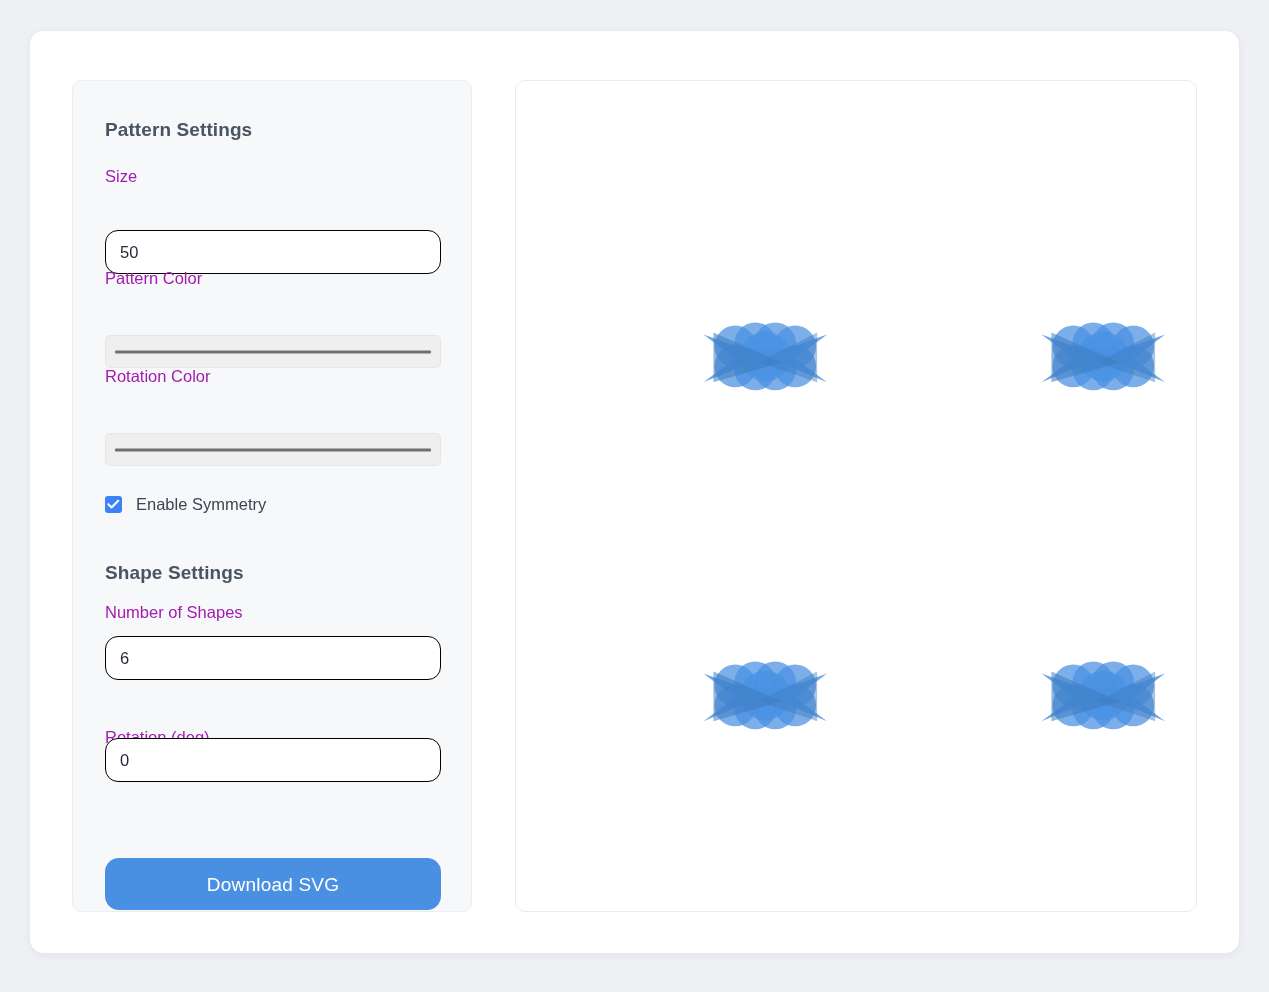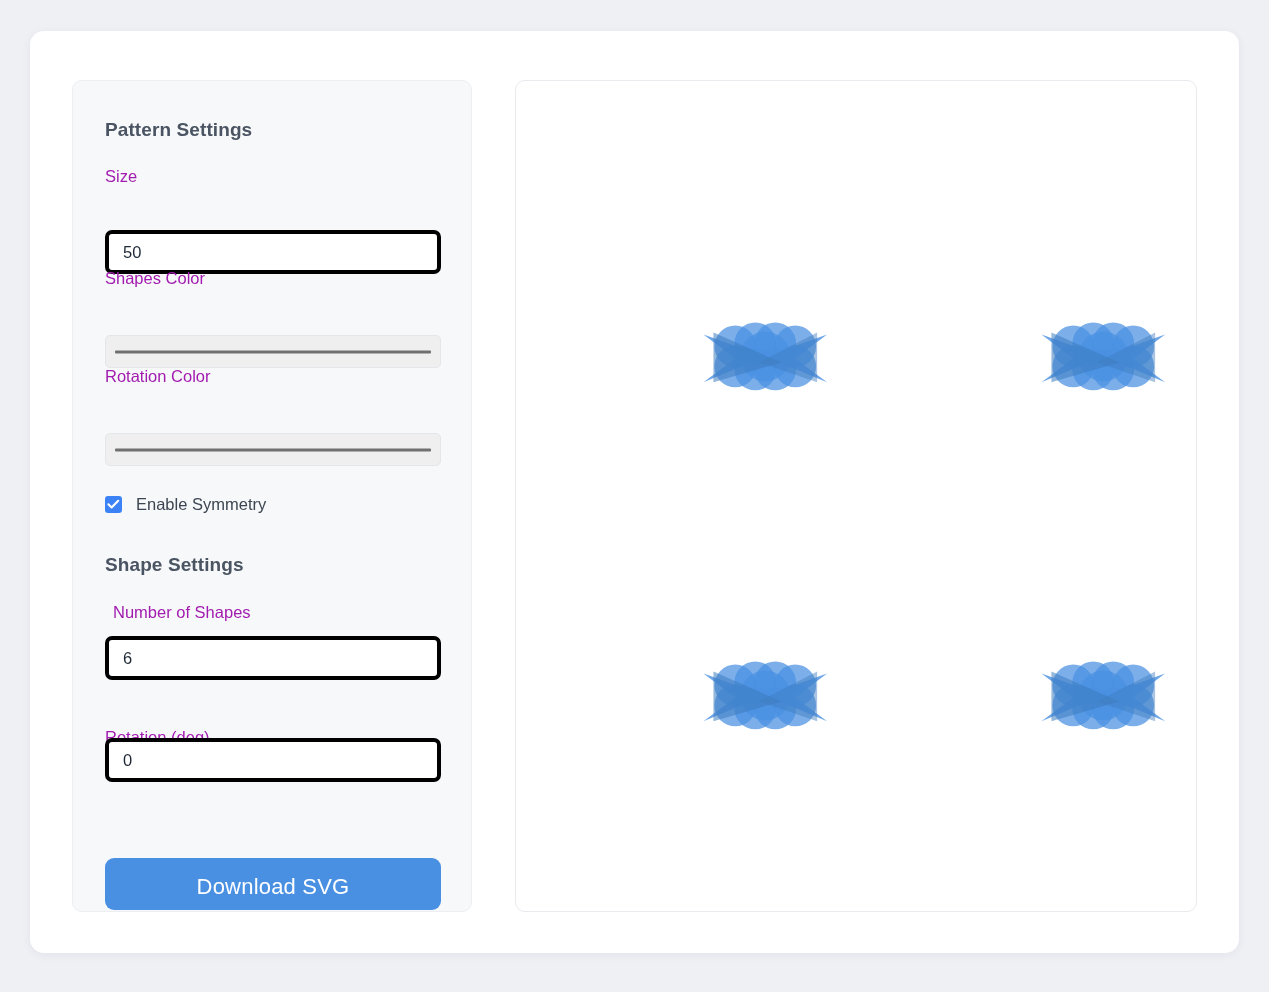--- a/index.html
+++ b/index.html
@@ -49,38 +49,38 @@
 
   .section-title {
     font-size: 19px;
     font-weight: bold;
     color: #4a5462;
     letter-spacing: 0.1px;
     margin: 0;
     line-height: 1;
   }
   .section-title.shape-title {
-    margin-top: 0;
+    margin-top: 8px;
   }
 
   .field-label {
     font-size: 16.5px;
     color: #a21caf;
     line-height: 1;
     font-weight: normal;
   }
 
   .text-input {
     display: block;
     width: 336px;
     height: 44px;
     box-sizing: border-box;
     background: #ffffff;
-    border: 4px solid #000000;
-    border-radius: 7px;
+    border: 1px solid #000000;
+    border-radius: 13px;
     font-family: "Liberation Sans", sans-serif;
     font-size: 16.5px;
     color: #1f2a36;
     padding: 0 14px;
     outline: none;
   }
 
   .color-input {
     display: block;
     width: 336px;
@@ -122,24 +122,24 @@
     color: #3c4652;
     cursor: pointer;
   }
 
   .download-btn {
     display: block;
     width: 336px;
     height: 52px;
     background: #4a90e2;
     border: none;
-    border-radius: 9px;
+    border-radius: 14px;
     color: #ffffff;
     font-family: "Liberation Sans", sans-serif;
-    font-size: 22px;
+    font-size: 19px;
     letter-spacing: 0.2px;
     cursor: pointer;
     padding: 16px;
   }
 
   
   .pos { position: absolute; }
 
   
   .preview-panel {
@@ -166,42 +166,42 @@
 <div class="app-card">
   <div class="app-body"></div>
 
   <div class="settings-panel">
 
     <h2 class="section-title pos" style="left: 32px; top: 39px; color: rgb(74, 84, 98);">Pattern Settings</h2>
 
     <div class="field-label pos" style="left:32px; top:87px;">Size</div>
     <input class="text-input pos" style="left: 32px; top: 149px;" type="text" value="50">
 
-    <div class="field-label pos" style="left:32px; top:189px;">Shapes Color</div>
+    <div class="field-label pos" style="left:32px; top:189px;">Pattern Color</div>
     <div class="color-input pos" style="left:32px; top:254px;">
       <div class="color-swatch-line" style="background: rgb(112, 112, 112);"></div>
     </div>
 
     <div class="field-label pos" style="left:32px; top:287px;">Rotation Color</div>
     <div class="color-input pos" style="left:32px; top:352px;">
       <div class="color-swatch-line" style="background: rgb(112, 112, 112);"></div>
     </div>
 
     <div class="checkbox-row pos" style="left:32px; top:414px;">
       <span class="checkbox" style="background: rgb(59, 130, 246);">
         <svg width="13" height="11" viewBox="0 0 13 11">
           <path d="M1.4 5.3 L4.6 8.5 L11.2 1.8" fill="none" stroke="#ffffff" stroke-width="2.1" stroke-linecap="round" stroke-linejoin="round"></path>
         </svg>
       </span>
       <span class="checkbox-label">Enable Symmetry</span>
     </div>
 
     <h2 class="section-title shape-title pos" style="left: 32px; top: 474px; color: rgb(74, 84, 98);">Shape Settings</h2>
 
-    <div class="field-label pos" style="left:32px; top:523px;margin-left:8px;">Number of Shapes</div>
+    <div class="field-label pos" style="left:32px; top:523px;">Number of Shapes</div>
     <input class="text-input pos" style="left: 32px; top: 555px;" type="text" value="6">
 
     <div class="field-label pos" style="left:32px; top:648px;">Rotation (deg)</div>
     <input class="text-input pos" style="left: 32px; top: 657px;" type="text" value="0">
 
     <button class="download-btn pos" style="left: 32px; top: 777px; background: rgb(74, 144, 226);">Download SVG</button>
   </div>
 
   <div class="preview-panel">
     <svg class="pattern-svg" viewBox="0 0 682 832" preserveAspectRatio="xMidYMid meet">

